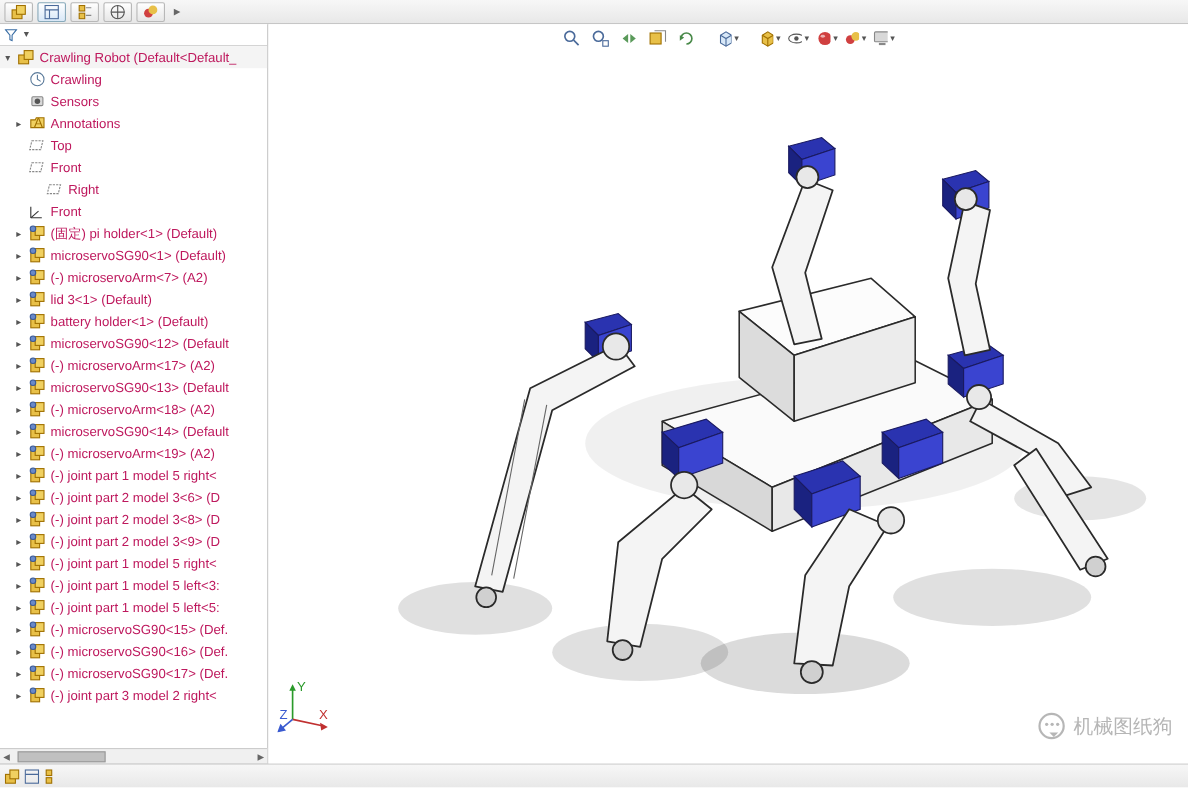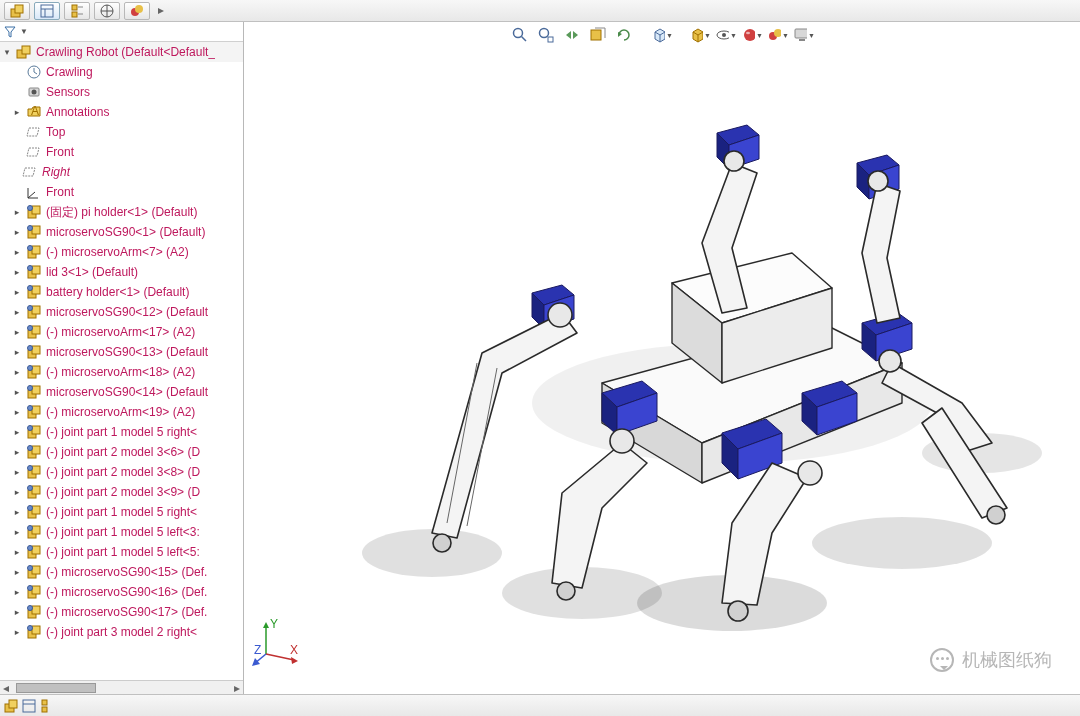--- a/index.html
+++ b/index.html
@@ -19,21 +19,21 @@
 .icon { width:16px; height:16px; display:inline-flex; align-items:center; justify-content:center; }
 .tlabel { color:#be185d; font-size:12px; overflow:hidden; text-overflow:ellipsis; }
 .scrollh { height:14px; border-top:1px solid #ccc; background:#f0f0f0; display:flex; align-items:center; }
 .scrollh .thumb { background:#c0c0c0; height:10px; width:80px; margin-left:4px; border:1px solid #999; }
 .bottomtabs { height:22px; background:linear-gradient(#f7f7f7,#e8e8e8); border-top:1px solid #c0c0c0; display:flex; align-items:center; padding:0 4px; gap:4px; }
 .viewport { flex:1; position:relative; background:#fff; }
 .hud { position:absolute; top:2px; left:50%; transform:translateX(-50%); display:flex; gap:4px; }
 .hud .btn { width:22px; height:22px; display:flex; align-items:center; justify-content:center; cursor:pointer; border-radius:2px; }
 .hud .sep { width:8px; }
 .triad { position:absolute; left:8px; bottom:28px; width:48px; height:48px; }
-.watermark { position:absolute; right:28px; bottom:22px; display:flex; align-items:center; gap:8px; opacity:.85; }
+.watermark { position:absolute; right:14px; bottom:22px; display:flex; align-items:center; gap:8px; opacity:.85; }
 .watermark .chat { width:24px; height:24px; border:2px solid #aaa; border-radius:50%; position:relative; }
 .watermark .dots { position:absolute; top:7px; left:4px; display:flex; gap:2px; }
 .watermark .dots i { width:3px; height:3px; background:#aaa; border-radius:50%; display:block; }
 .watermark .tail { position:absolute; bottom:-4px; right:4px; width:0; height:0; border:4px solid transparent; border-top-color:#aaa; }
 .watermark .wtext { color:#aaa; font-size:18px; font-weight:500; }
 .robotstage { position:absolute; left:50px; top:20px; right:10px; bottom:30px; display:flex; align-items:center; justify-content:center; }
 
 svg { display:block; }
 </style>
 </head>
@@ -144,21 +144,21 @@
           </div>
           <div class="treeitem" style="padding-left: 12px;">
             <span class="expander"></span>
             <span class="icon">
               <svg width="16" height="16">
                 <path d="M3 4 L13 4 L11 12 L1 12 Z" fill="none" stroke="#888" stroke-dasharray="2 1"></path>
               </svg>
             </span>
             <span class="tlabel">Front</span>
           </div>
-          <div class="treeitem" style="padding-left: 8px; font-style: italic;">
+          <div class="treeitem" style="padding-left: 28px;">
             <span class="expander"></span>
             <span class="icon">
               <svg width="16" height="16">
                 <path d="M3 4 L13 4 L11 12 L1 12 Z" fill="none" stroke="#888" stroke-dasharray="2 1"></path>
               </svg>
             </span>
             <span class="tlabel">Right</span>
           </div>
           <div class="treeitem" style="padding-left: 12px;">
             <span class="expander"></span>

